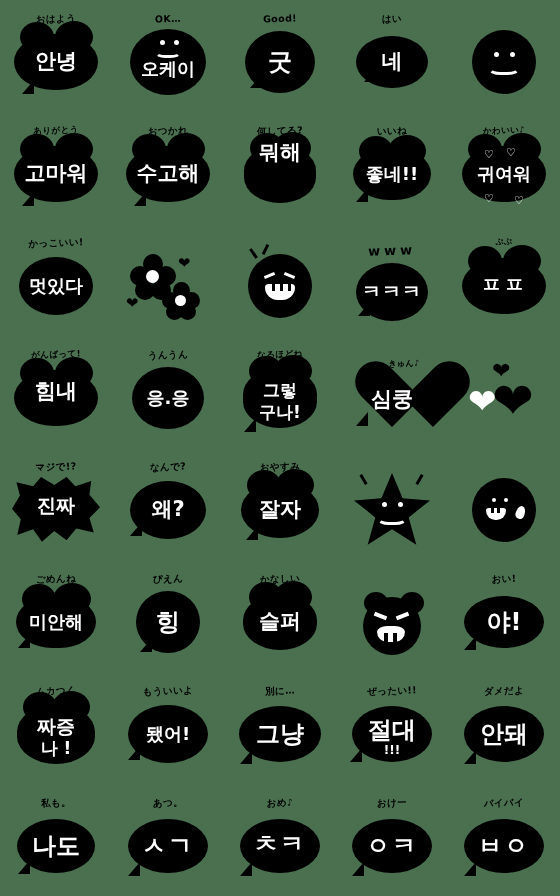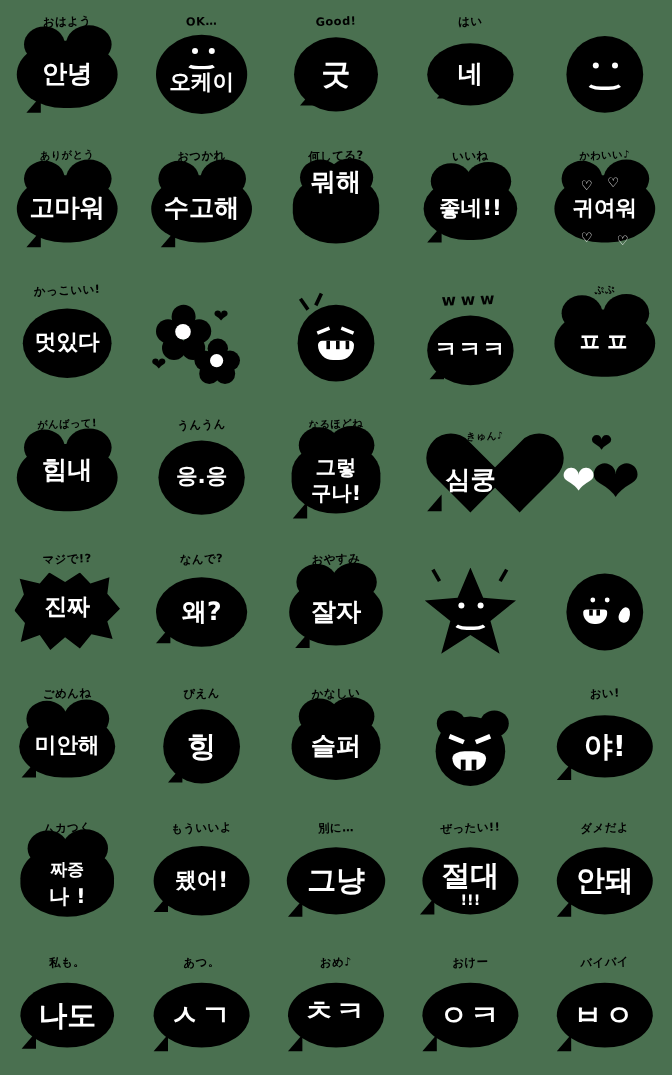--- a/index.html
+++ b/index.html
@@ -520,21 +520,21 @@
       <div class="bub oval" style="width:80px;height:52px;"></div>
       <div class="tail bl" style="left:10px;bottom:16px;"></div>
       <div class="txt lg">야!</div>
     </div>
   </div>
 
   <div class="cell">
     <div class="sticker">
       <div class="jp">ムカつく</div>
       <div class="bub cloud" style="width:78px;height:60px;"></div>
-      <div class="txt two" style="top:48px;font-size:14px;">짜증</div>
+      <div class="txt two" style="top:48px;font-size:19px;">짜증</div>
       <div class="txt two" style="top:70px;font-size:17px;">나 !</div>
     </div>
   </div>
 
   <div class="cell">
     <div class="sticker">
       <div class="jp">もういいよ</div>
       <div class="bub round" style="width:80px;height:58px;"></div>
       <div class="tail bl" style="left:10px;bottom:18px;"></div>
       <div class="txt sm">됐어!</div>
@@ -603,17 +603,17 @@
       <div class="tail bl" style="left:10px;bottom:14px;"></div>
       <div class="txt lg" style="letter-spacing:2px;">ㅇㅋ</div>
     </div>
   </div>
 
   <div class="cell">
     <div class="sticker">
       <div class="jp">バイバイ</div>
       <div class="bub oval" style="width:80px;height:54px;"></div>
       <div class="tail bl" style="left:10px;bottom:14px;"></div>
-      <div class="txt lg" style="letter-spacing:2px;">ㅂㅇ</div>
+      <div class="txt lg" style="letter-spacing:2px;font-family:Liberation Serif, serif;">ㅂㅇ</div>
     </div>
   </div>
 
 </div>
 
 </body></html>

